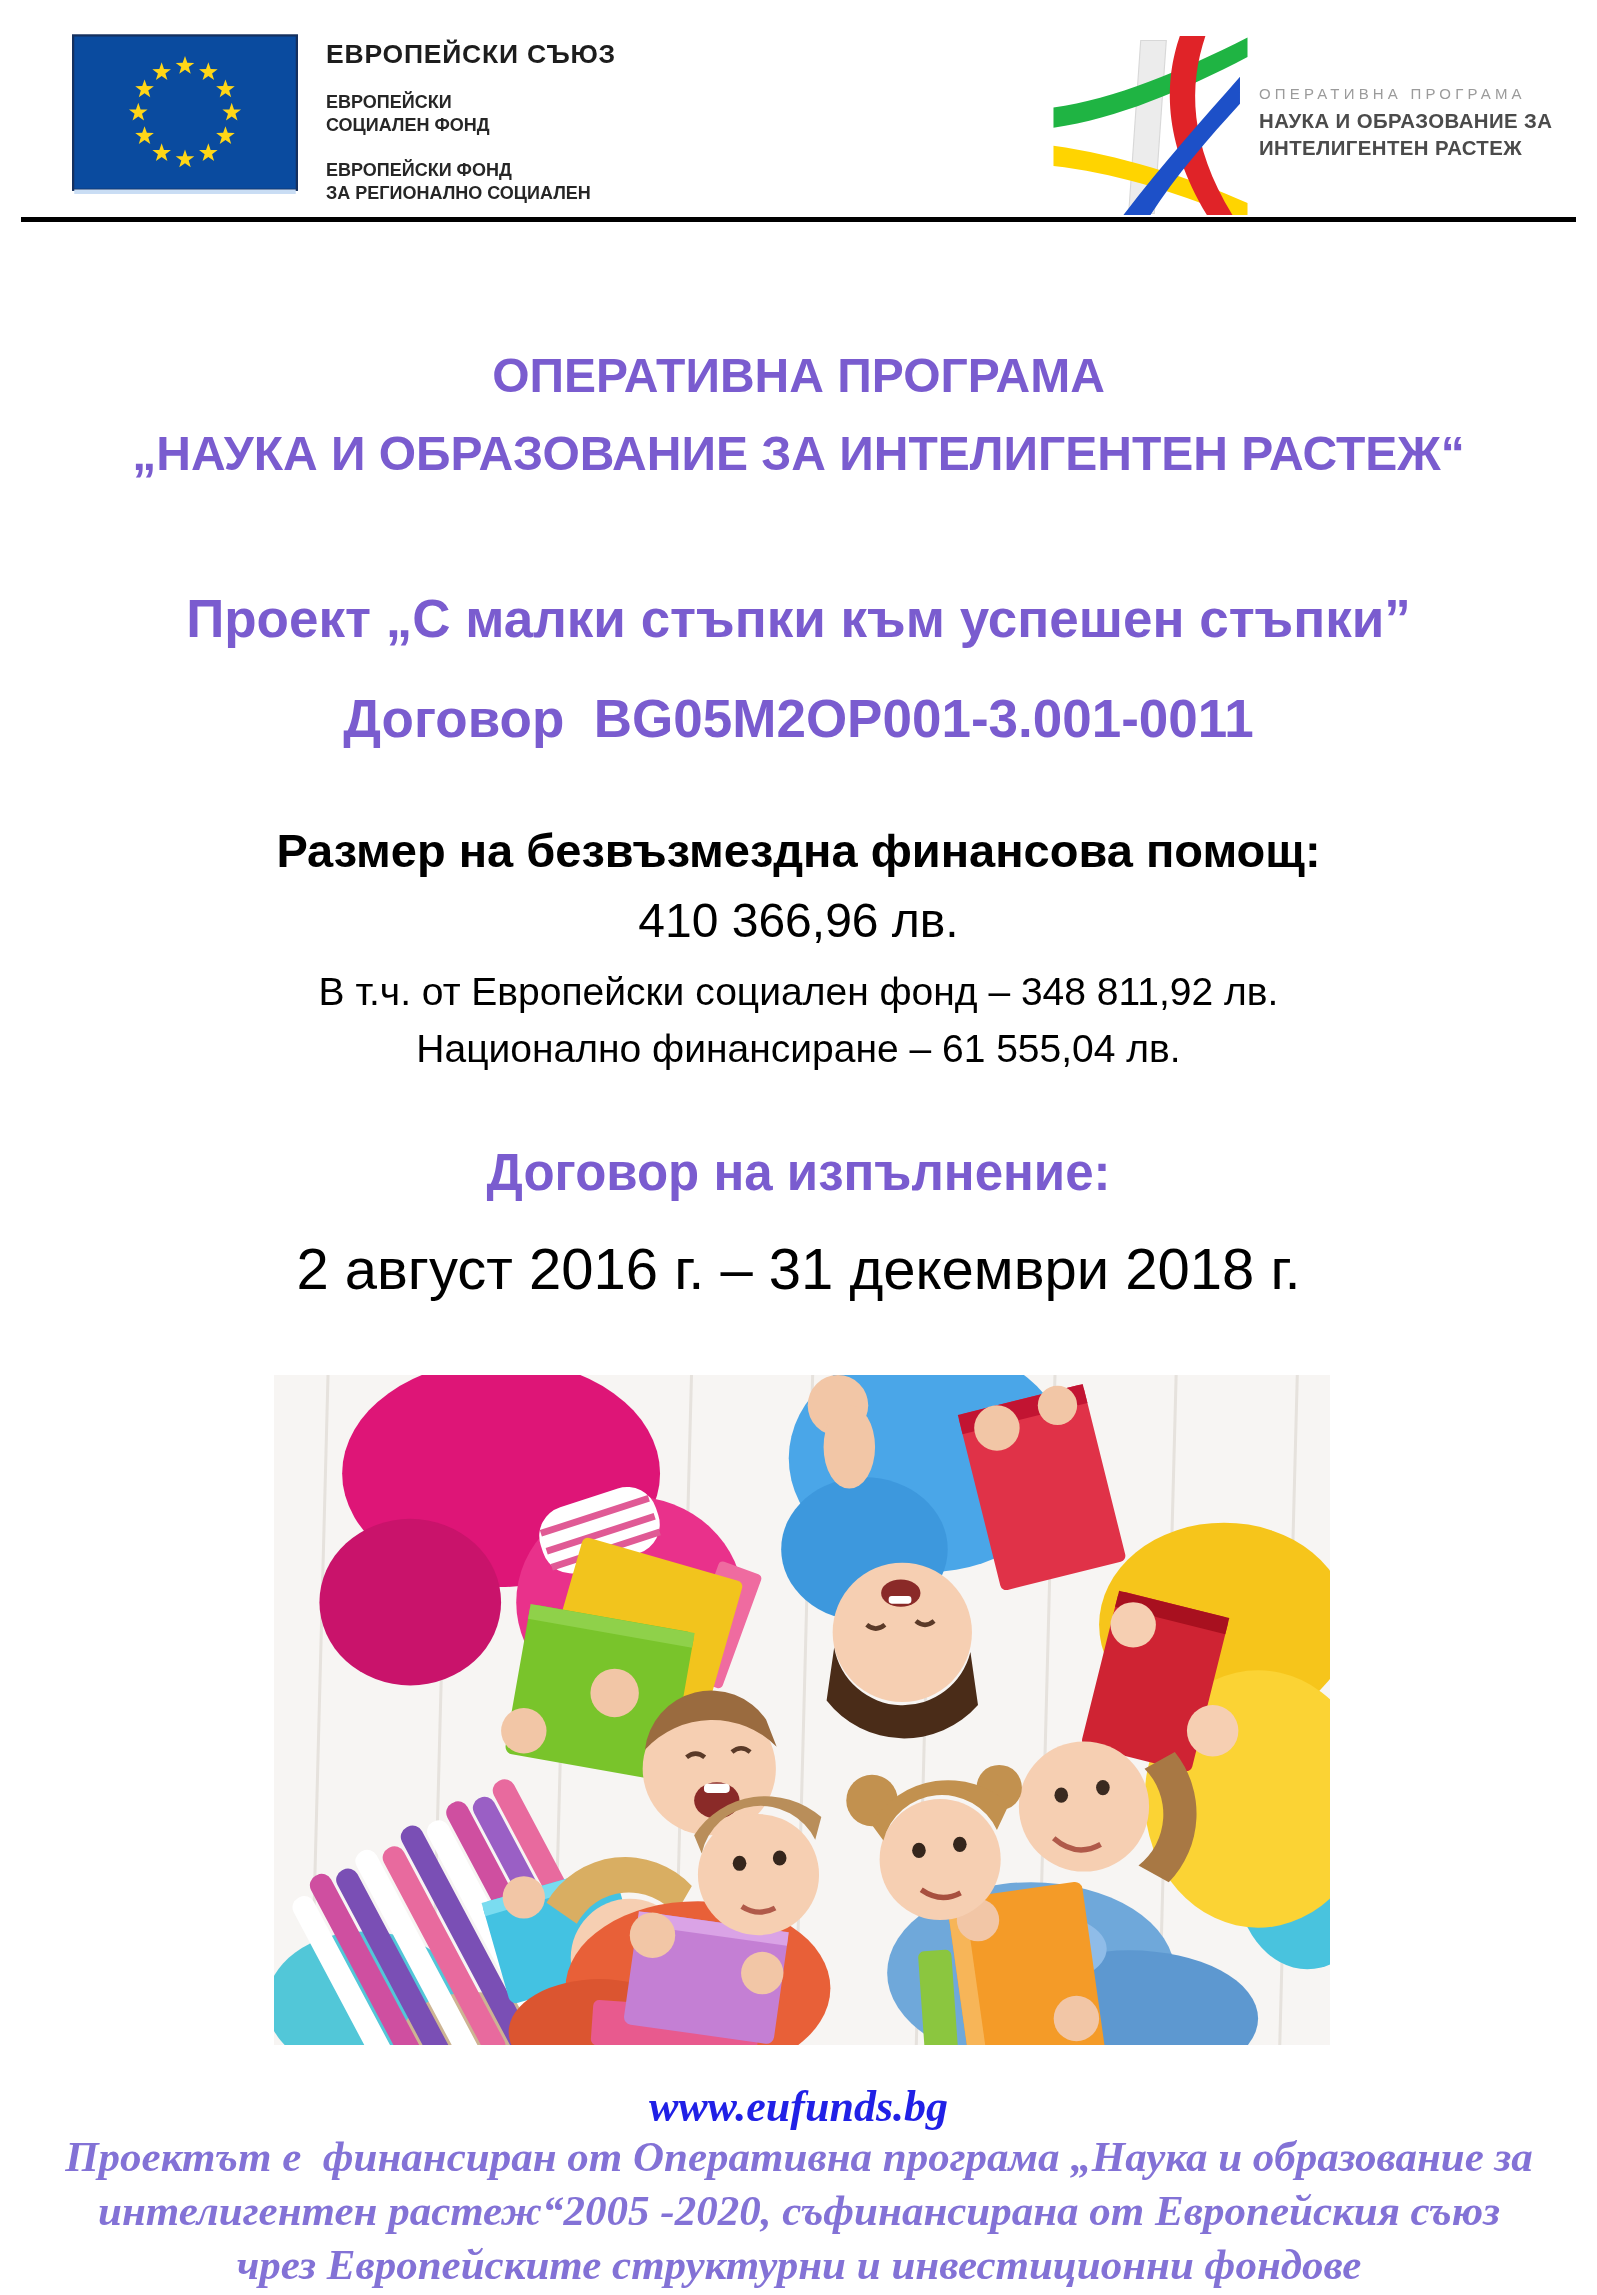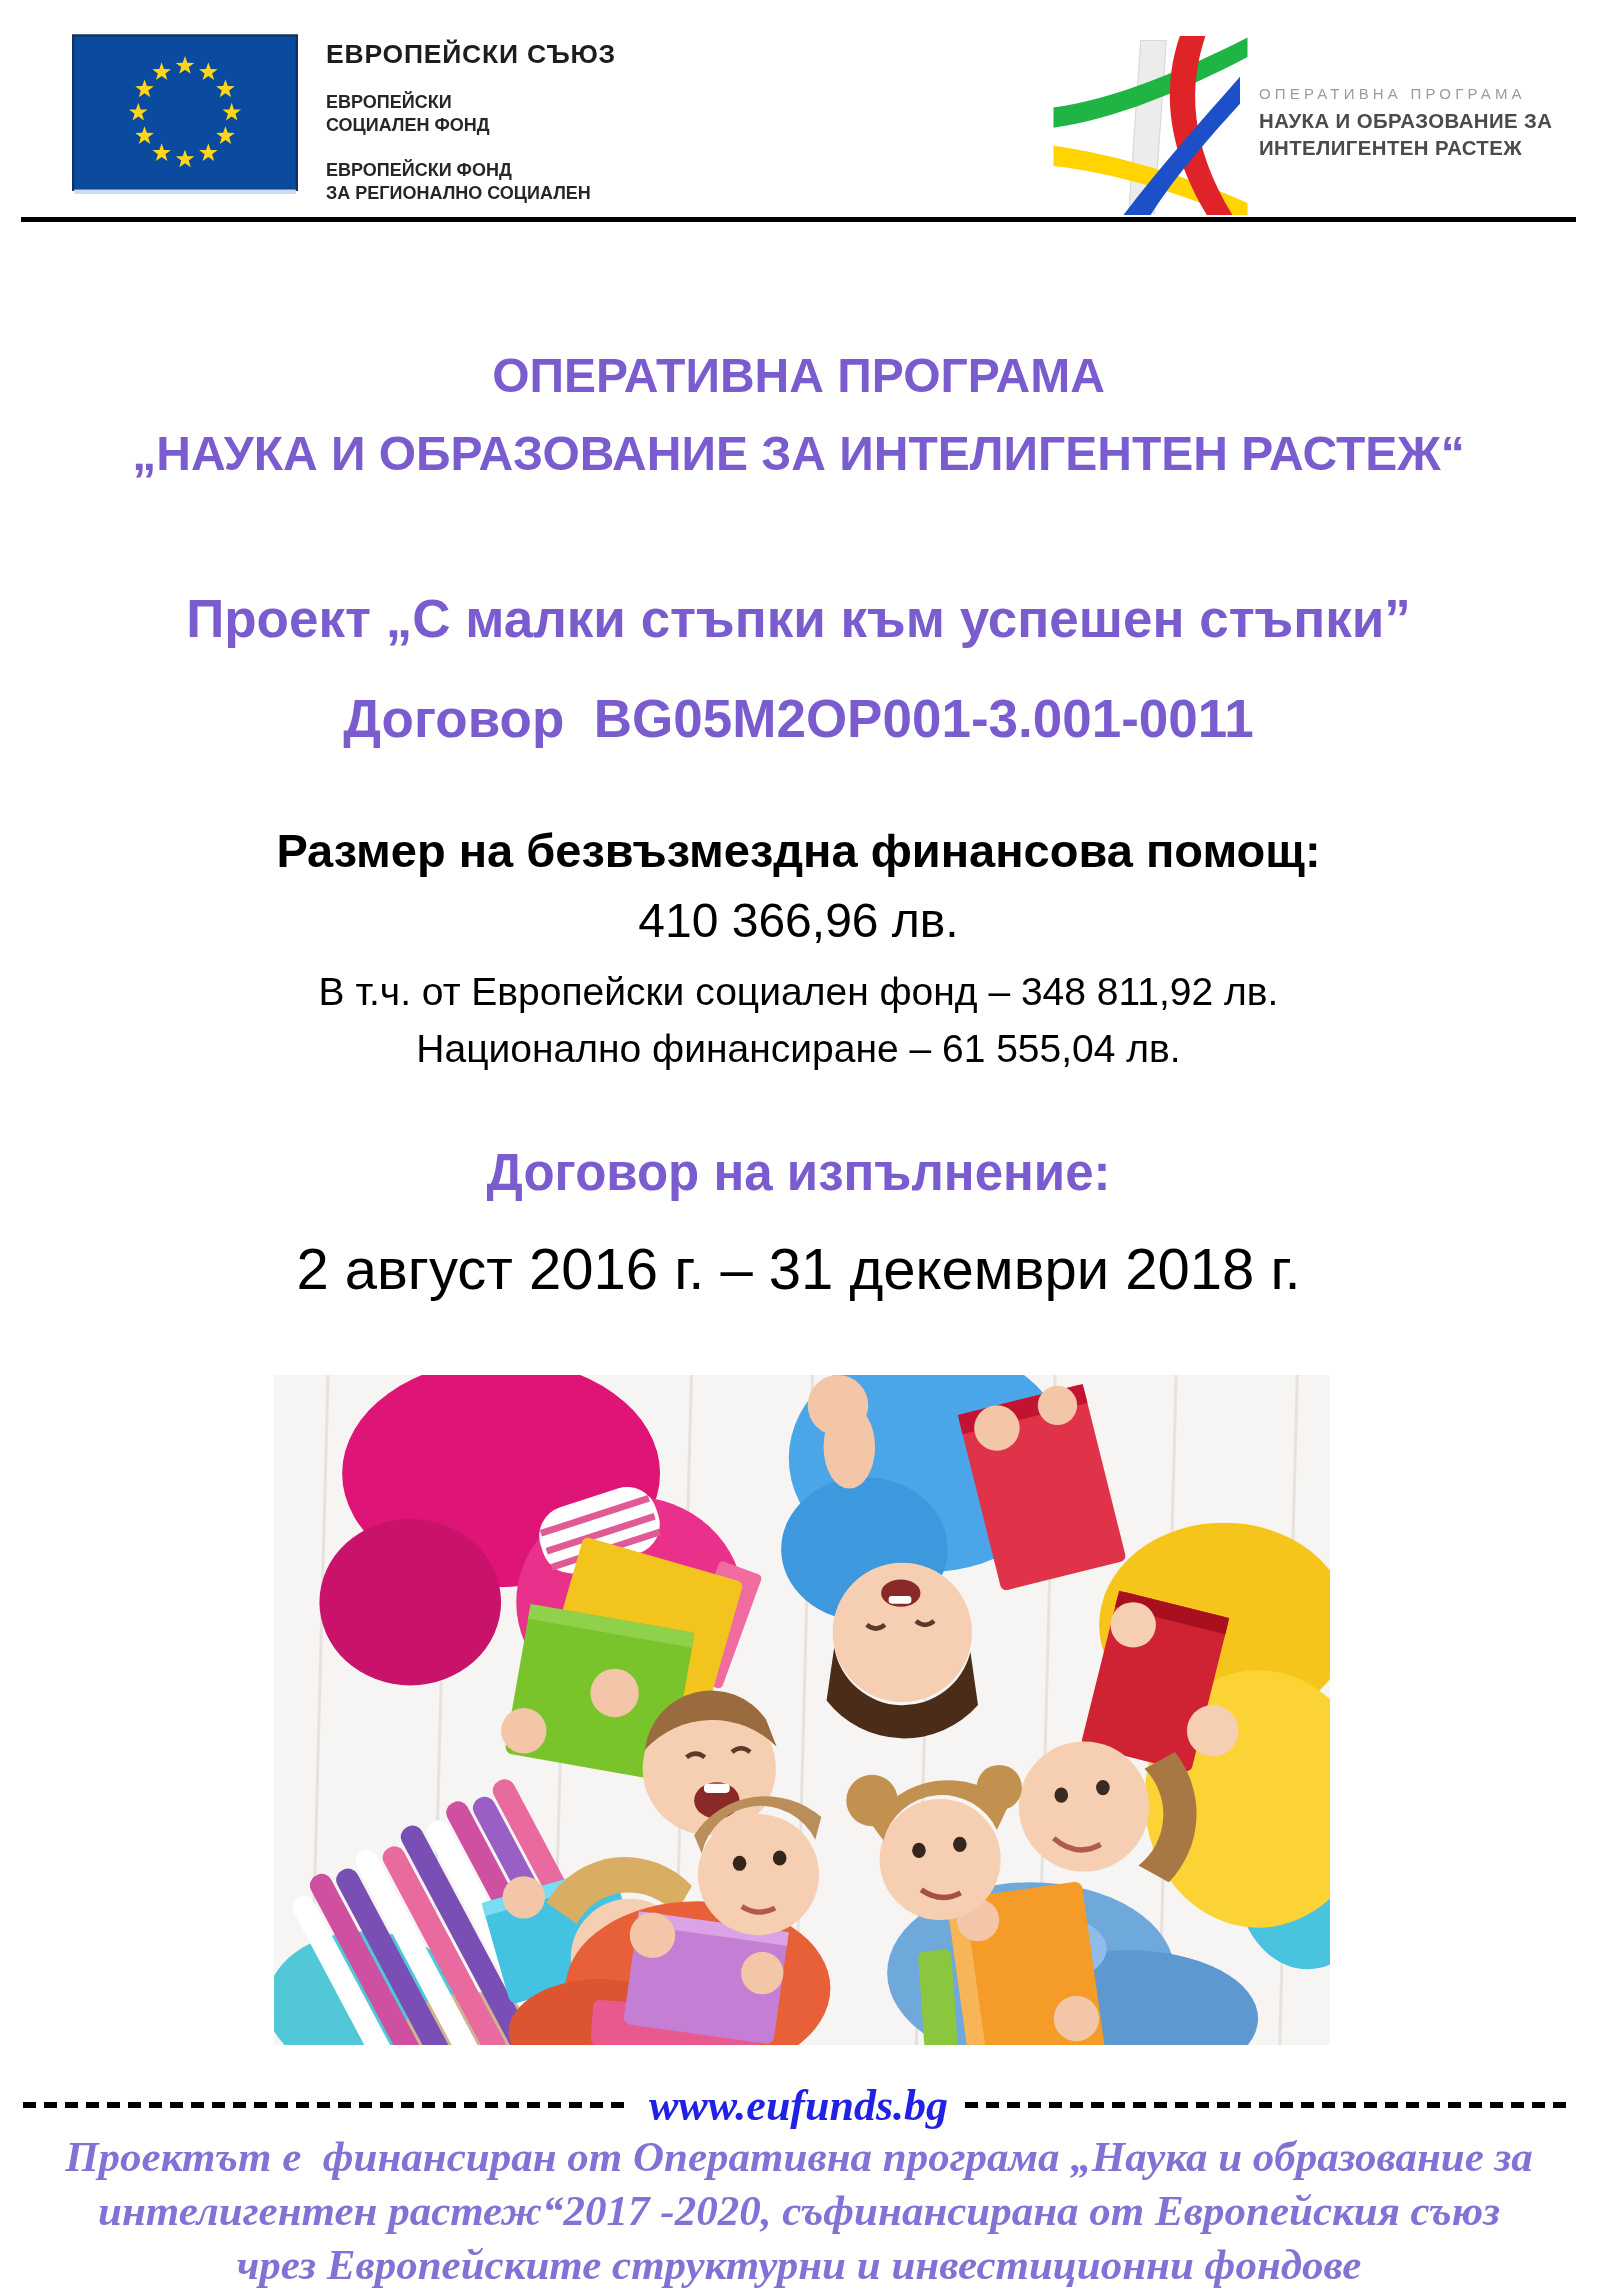--- a/index.html
+++ b/index.html
@@ -33,21 +33,21 @@
   .grant-national{font-size:39px;margin-top:18px;line-height:1;}
   .period-block{top:1147px;}
   .period-heading{color:#7a5ccf;font-weight:bold;font-size:51px;line-height:1;}
   .period-dates{color:#000;font-size:58px;margin-top:42px;line-height:1;}
   .prewrap{white-space:pre-wrap;}
   
   .photo{position:absolute;left:274px;top:1375px;width:1056px;height:670px;}
   
   .footer-line{
     position:absolute;top:2081px;left:23px;right:23px;height:48px;
-    display:flex;align-items:center;
+    display:flex;align-items:center;flex-direction:column;
   }
   .dash-seg{
     flex:1;height:5.3px;
     background:repeating-linear-gradient(90deg,#000 0 13px,transparent 13px 21px);
   }
   .eufunds-link{
     font-family:"Liberation Serif",serif;
     font-style:italic;font-weight:bold;
     font-size:44px;color:#2020e6;
     margin:0 16.7px;text-decoration:none;white-space:nowrap;
@@ -286,18 +286,18 @@
   </svg>
 
   <div class="footer-line">
     <div class="dash-seg"></div>
     <a class="eufunds-link" href="#">www.eufunds.bg</a>
     <div class="dash-seg"></div>
   </div>
 
   <div class="footer-text">
     <div class="prewrap">Проектът е  финансиран от Оперативна програма „Наука и образование за</div>
-    <div class="prewrap">интелигентен растеж“2017 -2020, съфинансирана от Европейския съюз</div>
+    <div class="prewrap">интелигентен растеж“2005 -2020, съфинансирана от Европейския съюз</div>
     <div class="prewrap">чрез Европейските структурни и инвестиционни фондове</div>
   </div>
 
 </div>
 
 
 </body></html>

